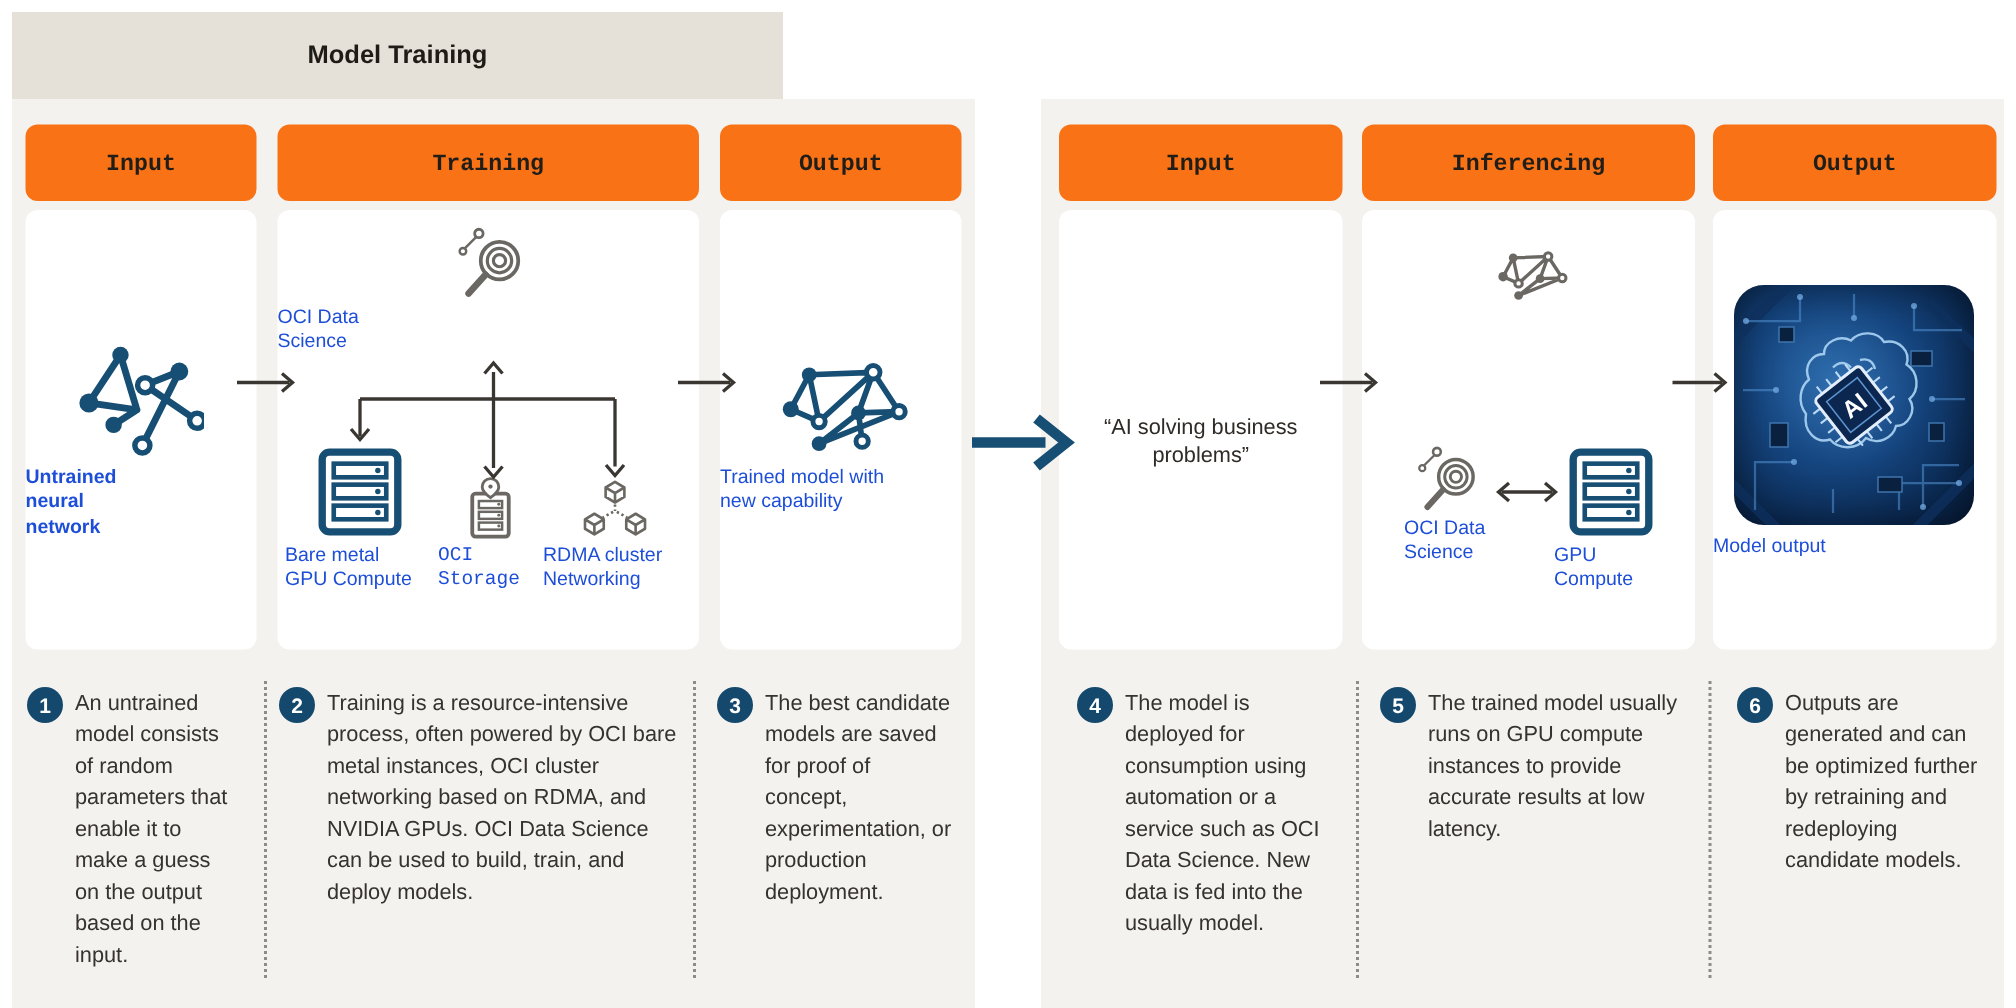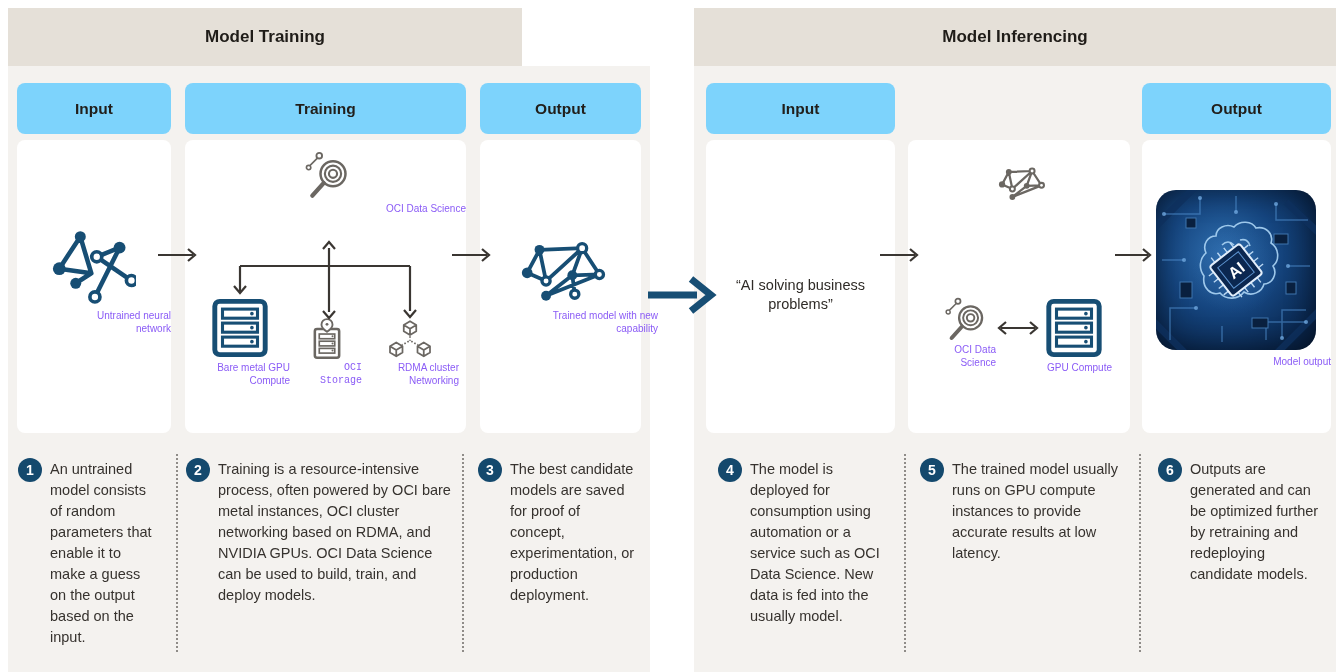--- a/index.html
+++ b/index.html
@@ -3,26 +3,26 @@
 <meta charset="utf-8">
 <style>
   html,body{margin:0;padding:0;background:#ffffff;}
   body{font-family:"Liberation Sans","DejaVu Sans",sans-serif;color:#312d2a;}
   .canvas{position:relative;width:1344px;height:672px;background:#ffffff;overflow:hidden;}
 
   .panel-bar{position:absolute;top:8px;height:58px;background:#e5e0d8;display:flex;align-items:center;justify-content:center;}
   .panel-bar .title{font-size:17px;font-weight:700;color:#1f1c18;}
   .panel-bg{position:absolute;top:66px;bottom:0;background:#f4f2ef;}
 
-  .col-header{position:absolute;top:83px;height:51px;background:#7dd3fc;border-radius:8px;display:flex;align-items:center;justify-content:center;font-size:15.5px;font-weight:700;color:#211e1a;}
+  .col-header{position:absolute;top:83px;height:51px;background:#f97316;border-radius:8px;display:flex;align-items:center;justify-content:center;font-size:15.5px;font-weight:700;color:#211e1a;font-family:Liberation Mono, monospace;}
   .card-body{position:absolute;top:140px;height:293px;background:#ffffff;border-radius:8px;}
 
   .icon-box{position:absolute;}
   .icon-box svg{display:block;width:100%;height:100%;}
-  .diagram-label{position:absolute;text-align:right;font-size:10px;line-height:1.26;color:#8b5cf6;}
+  .diagram-label{position:absolute;text-align:left;font-size:13px;line-height:1.26;color:#1d4ed8;}
   .diagram-label span{display:inline-block;}
 
   .prompt-text{position:absolute;text-align:center;font-size:14.5px;line-height:1.3;color:#2f2b27;}
 
   .chip-img{position:absolute;border-radius:20px;overflow:hidden;
     background:radial-gradient(circle at 42% 40%, #2f6fb0 0%, #15457f 42%, #0a2850 78%, #071c3a 100%);
     box-shadow:inset 0 0 30px rgba(0,0,0,.45);}
 
   .overlay-svg{position:absolute;left:0;top:0;width:1344px;height:672px;pointer-events:none;z-index:6;}
 
@@ -35,30 +35,28 @@
 </head>
 <body>
 
 <div class="canvas">
 
   <div class="panel-bar" style="left:8px;width:514px;">
     <div class="title">Model Training</div>
   </div>
   <div class="panel-bg" style="left:8px;width:642px;"></div>
 
-  <div class="panel-bar" style="left:694px;width:642px;">
-    <div class="title">Model Inferencing</div>
-  </div>
   <div class="panel-bg" style="left:694px;width:642px;"></div>
 
   <div class="col-header" style="left:17px;width:154px;">Input</div>
   <div class="col-header" style="left:185px;width:281px;">Training</div>
   <div class="col-header" style="left:480px;width:161px;">Output</div>
 
   <div class="col-header" style="left:706px;width:189px;">Input</div>
+  <div class="col-header" style="left:908px;width:222px;">Inferencing</div>
   <div class="col-header" style="left:1142px;width:189px;">Output</div>
 
   <div class="card-body" style="left:17px;width:154px;"></div>
   <div class="card-body" style="left:185px;width:281px;"></div>
   <div class="card-body" style="left:480px;width:161px;"></div>
   <div class="card-body" style="left:706px;width:189px;"></div>
   <div class="card-body" style="left:908px;width:222px;"></div>
   <div class="card-body" style="left:1142px;width:189px;"></div>
 
   <div class="icon-box" style="left:52px;top:226px;width:84px;height:78px;">
@@ -72,21 +70,21 @@
           <circle cx="26" cy="60" r="6"></circle>
           <circle cx="74" cy="21" r="6.5"></circle>
       </g>
       <g fill="#ffffff" stroke="#174e74" stroke-width="4">
         <circle cx="49" cy="31" r="5.5"></circle>
           <circle cx="87" cy="57" r="5.5"></circle>
           <circle cx="47" cy="75" r="5.5"></circle>
       </g>
     </svg>
   </div>
-  <div class="diagram-label" style="left:17px;top:310px;width:154px;">
+  <div class="diagram-label" style="left:17px;top:310px;width:154px;font-weight:bold;">
     <span style="max-width:76px;">Untrained neural network</span>
   </div>
 
   <div class="icon-box" style="left:302px;top:150px;width:52px;height:50px;">
     <svg viewBox="0 0 80 80">
       <g stroke="#6b6762" fill="none">
         <circle cx="48" cy="38" r="20" stroke-width="4"></circle>
         <circle cx="48" cy="38" r="13" stroke-width="3.4"></circle>
         <circle cx="48" cy="38" r="6.5" stroke-width="3.4"></circle>
         <path d="M33 53 L15 73" stroke-width="7" stroke-linecap="round"></path>
@@ -166,21 +164,21 @@
           <circle cx="41" cy="68" r="6"></circle>
       </g>
       <g fill="#ffffff" stroke="#174e74" stroke-width="4">
         <circle cx="85" cy="10" r="5.5"></circle>
           <circle cx="41" cy="50" r="5"></circle>
           <circle cx="106" cy="42" r="5"></circle>
           <circle cx="76" cy="66" r="5"></circle>
       </g>
     </svg>
   </div>
-  <div class="diagram-label" style="left:504px;top:310px;width:154px;">
+  <div class="diagram-label" style="left:480px;top:310px;width:154px;">
     <span style="max-width:115px;">Trained model with new capability</span>
   </div>
 
   <div class="prompt-text" style="left:706px;top:276px;width:189px;">
     <span style="display:inline-block;max-width:168px;">“AI solving business problems”</span>
   </div>
 
   <div class="icon-box" style="left:994px;top:166px;width:52px;height:36px;">
     <svg viewBox="0 0 116 78">
       <g stroke="#6b6762" stroke-width="5" fill="none" stroke-linecap="round">

